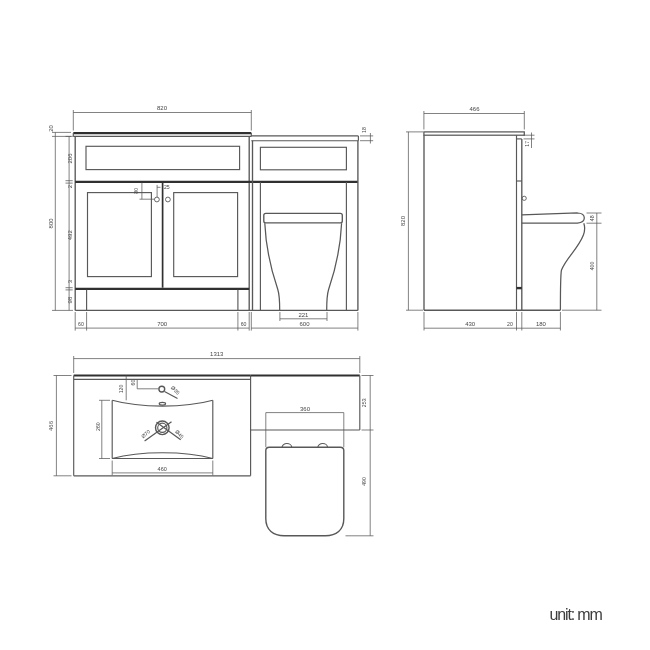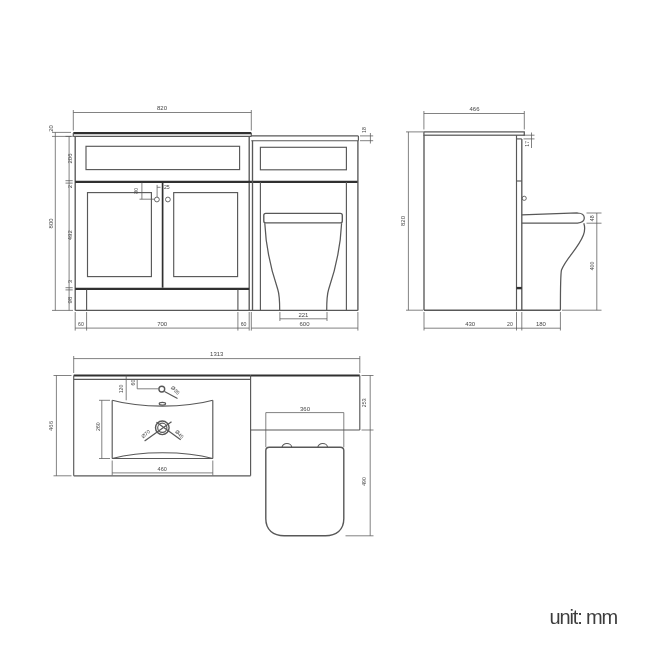--- a/index.html
+++ b/index.html
@@ -359,14 +359,14 @@
 <g>
         <line x1="361.5" y1="375.5" x2="373.5" y2="375.5" stroke="#585858" stroke-width="0.75"></line>
         <line x1="361.5" y1="430.0" x2="373.5" y2="430.0" stroke="#585858" stroke-width="0.75"></line>
         <line x1="345.5" y1="535.8" x2="373.5" y2="535.8" stroke="#585858" stroke-width="0.75"></line>
         <line x1="370.2" y1="375.5" x2="370.2" y2="535.8" stroke="#585858" stroke-width="0.75"></line>
         <text x="366.3" y="402.8" font-size="5.2" fill="#474747" text-anchor="middle" transform="rotate(-90 366.3 402.8)">253</text>
         <text x="366.3" y="481.5" font-size="5.2" fill="#474747" text-anchor="middle" transform="rotate(-90 366.3 481.5)">490</text>
       </g>
 </svg>
 
-<div style="position:absolute;left:549.5px;top:606px;font-size:20px;color:#3d3d3d;letter-spacing:-1.15px;">unit: mm</div>
+<div style="position:absolute;left:549.5px;top:606px;font-size:16px;color:#3d3d3d;letter-spacing:-1.15px;">unit: mm</div>
 </div>
 
 </body></html>

